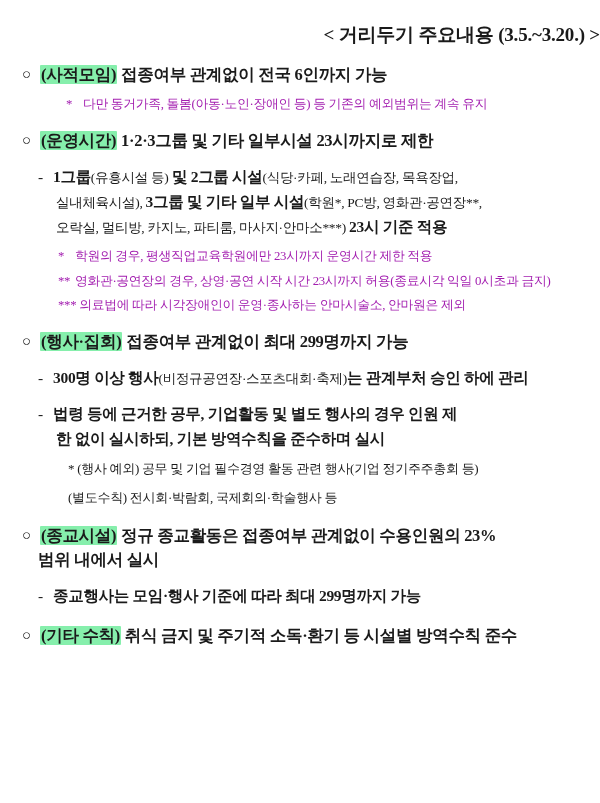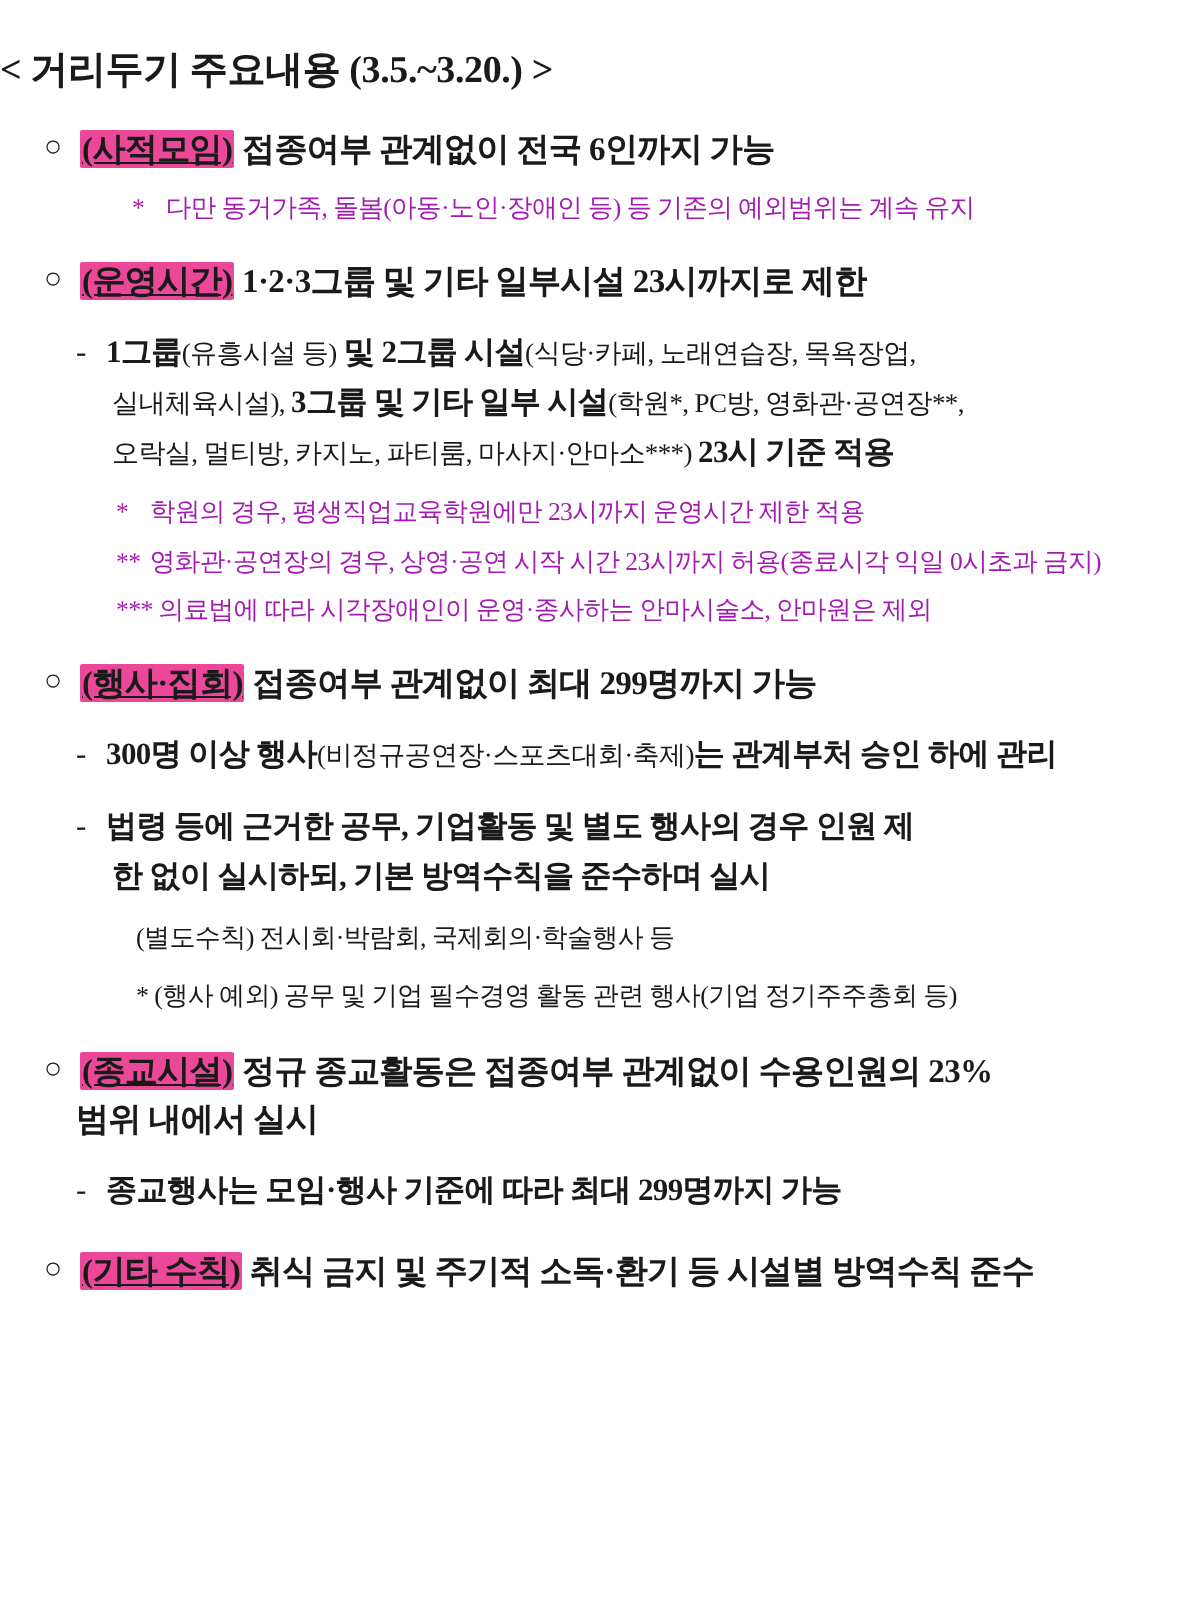--- a/index.html
+++ b/index.html
@@ -15,21 +15,21 @@
     overflow: hidden;
   }
   .page {
     position: relative;
     width: 600px;
     height: 803px;
     padding: 0;
     box-sizing: border-box;
   }
   .doc-title {
-    text-align: left;
+    text-align: right;
     font-size: 19px;
     font-weight: bold;
     letter-spacing: -0.2px;
     margin: 22px 0 14px 0;
   }
   .block {
     padding: 0 26px 0 22px;
   }
   .lvl1 {
     display: flex;
@@ -44,24 +44,23 @@
     width: 18px;
     flex: 0 0 18px;
     font-size: 15px;
     font-weight: normal;
     line-height: 1.5;
   }
   .lvl1 .body {
     flex: 1 1 auto;
   }
   .hl {
-    background: #ec4899;
+    background: #86efac;
     padding: 0 1px;
     border-radius: 1px;
-    text-decoration: underline;
   }
   .paren {
     font-weight: bold;
   }
   .lvl2 {
     display: flex;
     align-items: flex-start;
     font-size: 15.5px;
     letter-spacing: -0.3px;
     margin-top: 11px;
@@ -181,28 +180,28 @@
       <span class="marker">-</span>
       <span class="body"><span>300명 이상 행사</span><span class="small">(비정규공연장·스포츠대회·축제)</span><span>는 관계부처 승인 하에 관리</span></span>
     </div>
 
     <div class="lvl2">
       <span class="marker">-</span>
       <span class="body">법령 등에 근거한 공무, 기업활동 및 별도 행사의 경우 인원 제</span>
     </div>
     <div class="cont">한 없이 실시하되, 기본 방역수칙을 준수하며 실시</div>
 
+    <div class="subnote">
+      <span class="star">*</span>
+      <span>(행사 예외) 공무 및 기업 필수경영 활동 관련 행사(기업 정기주주총회 등)</span>
+    </div>
     <div class="subnote note-tight">
       <span class="star"></span>
       <span>(별도수칙) 전시회·박람회, 국제회의·학술행사 등</span>
     </div>
-    <div class="subnote">
-      <span class="star">*</span>
-      <span>(행사 예외) 공무 및 기업 필수경영 활동 관련 행사(기업 정기주주총회 등)</span>
-    </div>
 
     <div class="lvl1">
       <span class="marker">○</span>
       <span class="body"><span class="hl paren">(종교시설)</span><span> 정규 종교활동은 접종여부 관계없이 수용인원의 23%</span></span>
     </div>
     <div class="cont2">범위 내에서 실시</div>
 
     <div class="lvl2">
       <span class="marker">-</span>
       <span class="body">종교행사는 모임·행사 기준에 따라 최대 299명까지 가능</span>

